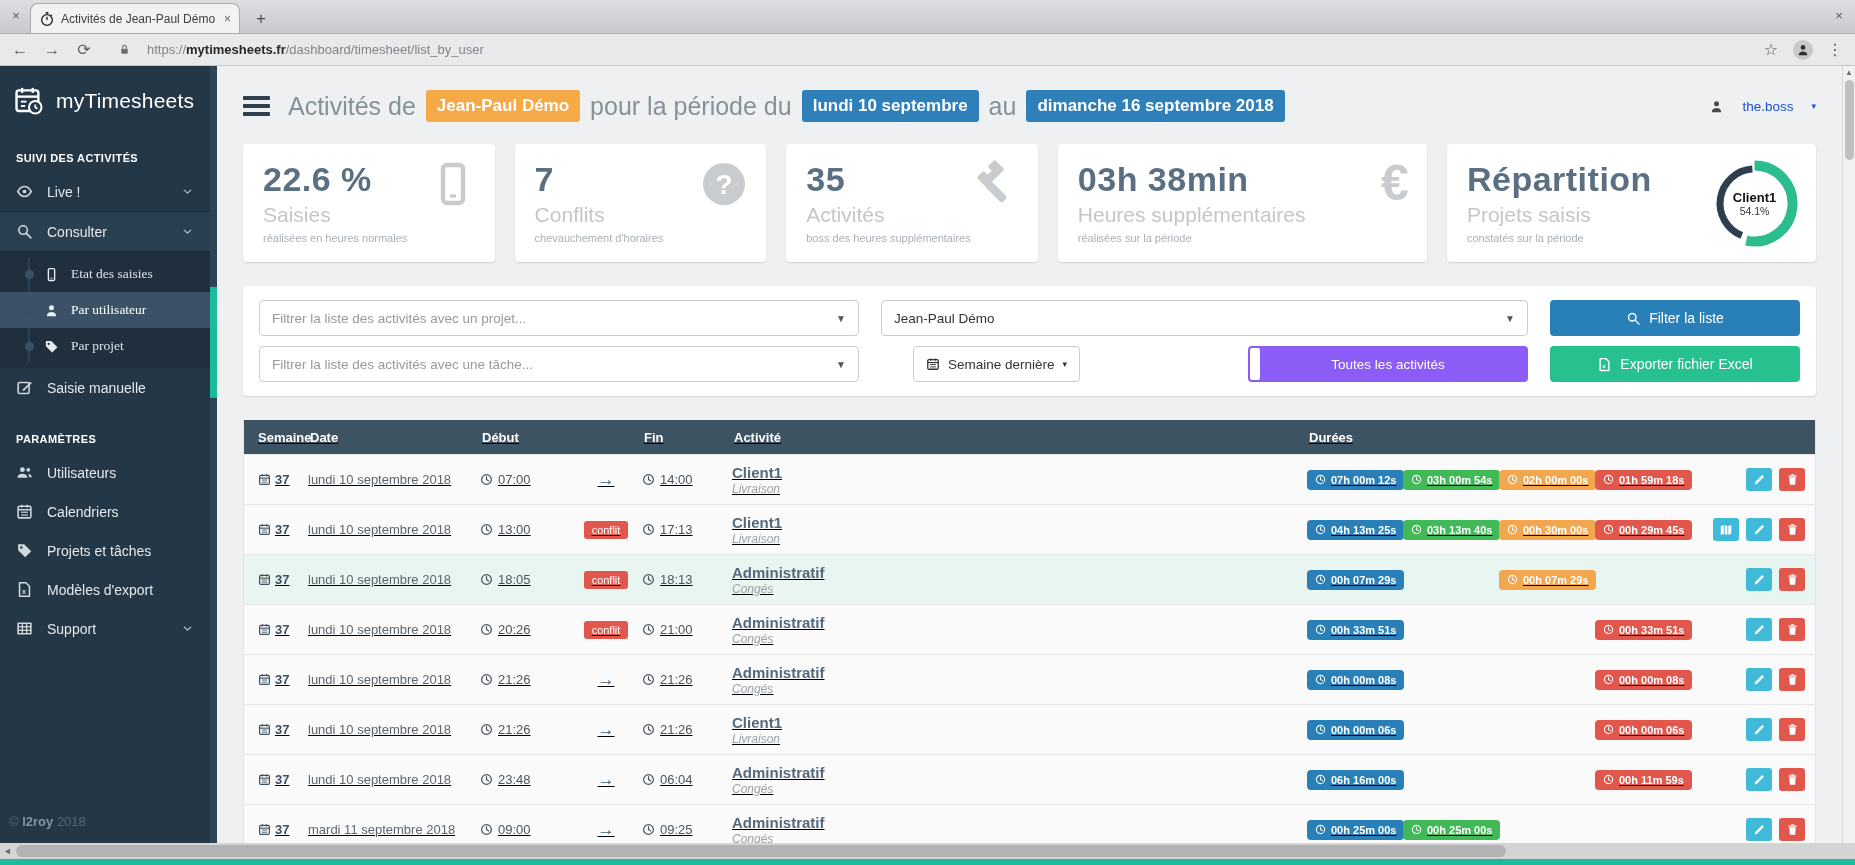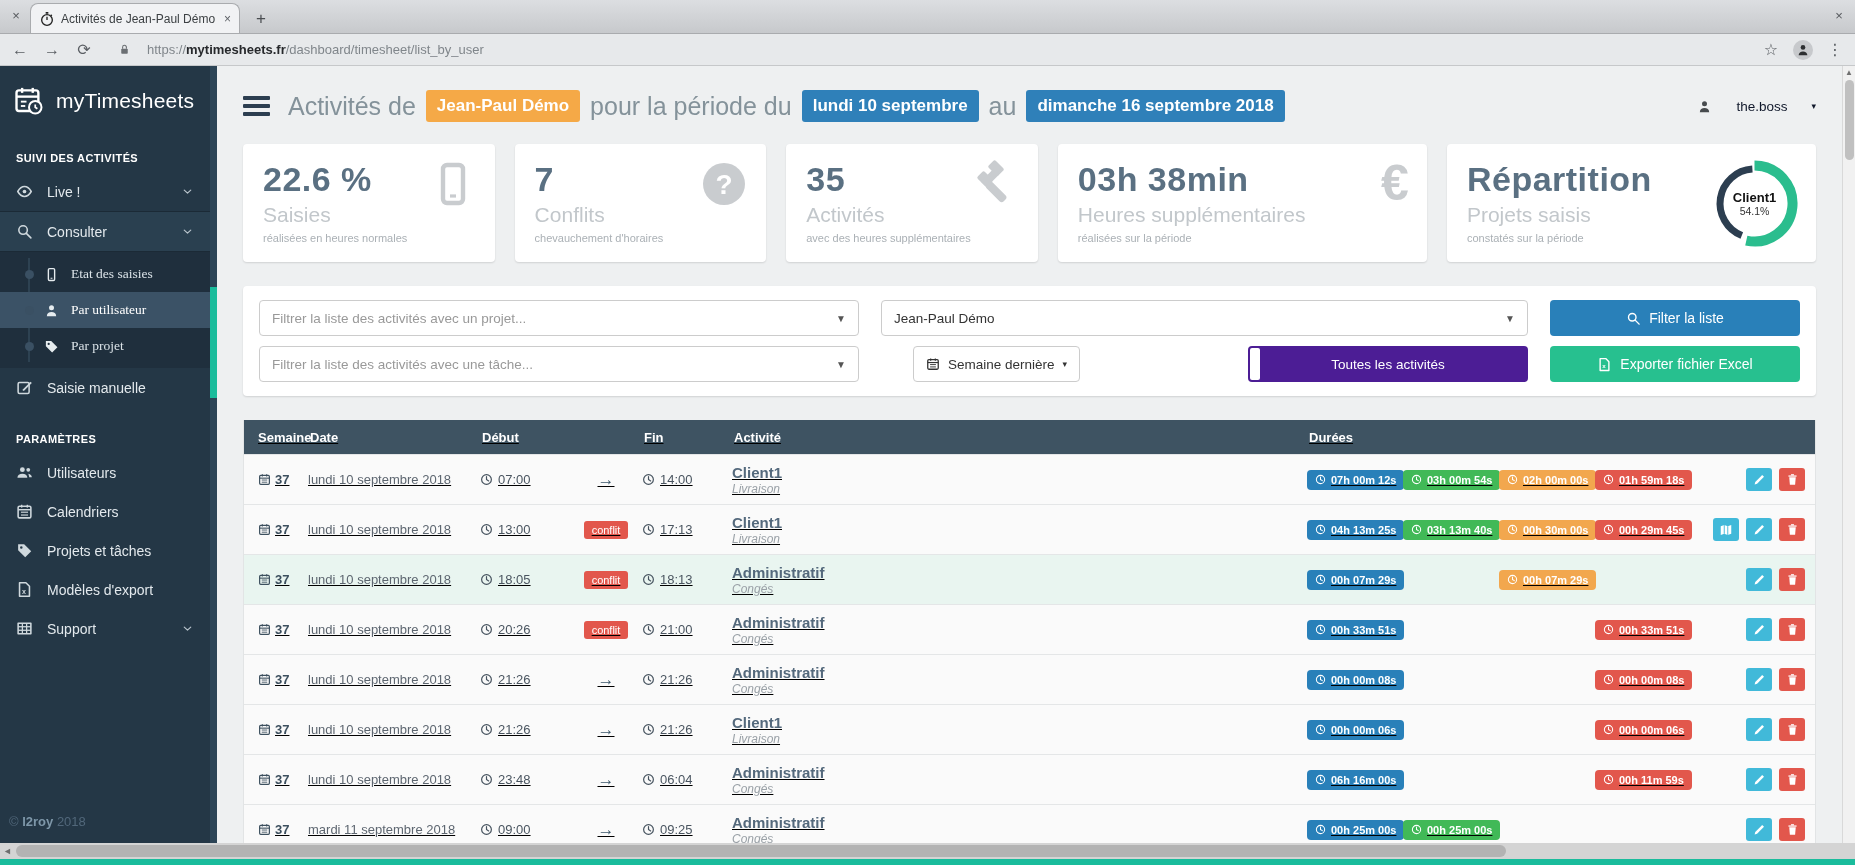--- a/index.html
+++ b/index.html
@@ -58,21 +58,21 @@
 
   
   .main { flex:1; position:relative; padding:0 26px; overflow:hidden; }
   .content-header { display:flex; align-items:center; margin-top:18px; height:44px; gap:18px; }
   .hamburger { width:27px; display:flex; flex-direction:column; gap:4px; cursor:pointer; }
   .hamburger span { height:4px; background:#2c3e50; border-radius:1px; }
   .page-title { font-size:25px; color:#84929a; font-weight:500; display:flex; align-items:center; gap:10px; white-space:nowrap; }
   .tbadge { color:#fff; font-weight:bold; font-size:17px; padding:6px 11px; border-radius:3px; }
   .tbadge.orange { background:#f5a947; }
   .tbadge.blue { background:#2f80b9; }
-  .account { margin-left:auto; font-size:13.5px; color:#0f172a; display:flex; align-items:center; gap:24px; cursor:pointer; white-space:nowrap; }
+  .account { margin-left:auto; font-size:13.5px; color:#1d4ed8; display:flex; align-items:center; gap:18px; cursor:pointer; white-space:nowrap; }
 
   .cards { display:flex; gap:20px; margin-top:16px; }
   .card { background:#fff; border-radius:4px; box-shadow:0 1px 2px rgba(0,0,0,.13);
     padding:16px 18px 12px 20px; height:118px; position:relative; flex:1; }
   .card.w { flex:1.55; }
   .card-value { font-size:34px; font-weight:bold; color:#5a7082; letter-spacing:.5px; }
   .card-label { font-size:21px; color:#c2c7cb; margin-top:4px; }
   .card-sub { font-size:11px; color:#aab0b5; margin-top:5px; }
   .card-icon { position:absolute; top:16px; right:18px; color:#c9cccf; }
   .donut-wrap { position:absolute; top:12px; right:14px; width:95px; height:95px; }
@@ -83,21 +83,21 @@
   .filter-panel { background:#fff; border-radius:4px; box-shadow:0 1px 2px rgba(0,0,0,.13);
     margin-top:24px; padding:14px 16px; display:grid;
     grid-template-columns: 600px 1fr 250px; grid-template-rows:36px 36px; gap:10px 22px; }
   .select { border:1px solid #ccc; border-radius:4px; background:#fff; display:flex;
     align-items:center; padding:0 12px; font-size:13.5px; color:#999; cursor:pointer; }
   .select .caret { margin-left:auto; color:#555; font-size:10px; }
   .select.filled { color:#333; }
   .row2mid { display:flex; align-items:center; }
   .btn-period { border:1px solid #ccc; border-radius:4px; background:#fff; height:36px;
     display:flex; align-items:center; gap:8px; padding:0 12px; font-size:13.5px; color:#333; cursor:pointer; }
-  .toggle { margin-left:auto; width:280px; height:36px; background:#4c1d95; border-radius:4px;
+  .toggle { margin-left:auto; width:280px; height:36px; background:#8b5cf6; border-radius:4px;
     position:relative; display:flex; align-items:center; justify-content:center; color:#fff;
     font-size:13.5px; cursor:pointer; }
   .toggle .handle { position:absolute; left:2px; top:2px; bottom:2px; width:10px; background:#fff; border-radius:2px; }
   .btn { border:none; border-radius:4px; color:#fff; font-size:14px; height:36px; width:100%;
     display:flex; align-items:center; justify-content:center; gap:8px; cursor:pointer; }
   .btn.blue { background:#2980b9; }
   .btn.green { background:#27c08f; }
 
   
   .grid-row { display:grid;
@@ -383,21 +383,21 @@
             <div class="card-icon">
               <svg width="48" height="48" viewBox="0 0 24 24">
                 <circle cx="12" cy="12" r="10.5" fill="#c9cccf"></circle>
                 <text x="12" y="17" text-anchor="middle" font-size="14" font-weight="bold" fill="#fff" font-family="Liberation Sans,sans-serif">?</text>
               </svg>
             </div>
           </div>
           <div class="card">
             <div class="card-value">35</div>
             <div class="card-label">Activités</div>
-            <div class="card-sub">avec des heures supplémentaires</div>
+            <div class="card-sub">boss des heures supplémentaires</div>
             <div class="card-icon">
               <svg width="48" height="48" viewBox="0 0 24 24">
                 <g fill="#c9cccf">
                   <rect x="8.5" y="1.5" width="7" height="5" rx="1" transform="rotate(45 12 4)"></rect>
                   <rect x="3" y="7" width="7" height="5" rx="1" transform="rotate(45 6.5 9.5)"></rect>
                   <rect x="7" y="4.5" width="4" height="9" transform="rotate(45 9 9)"></rect>
                   <rect x="10" y="10" width="4.2" height="12" rx="1.5" transform="rotate(-45 12 16)"></rect>
                 </g>
               </svg>
             </div>

